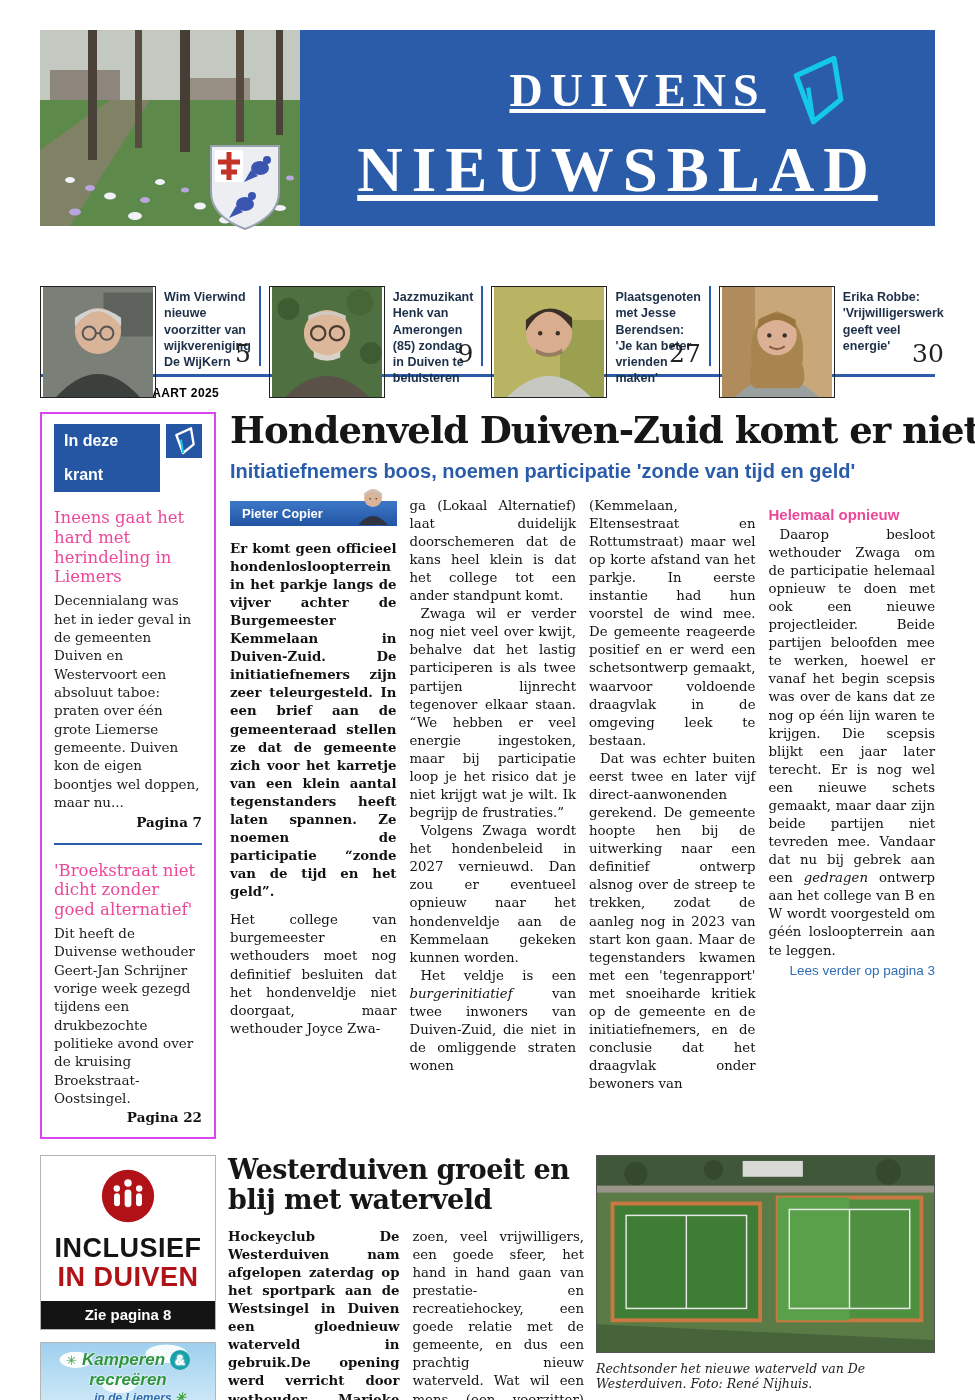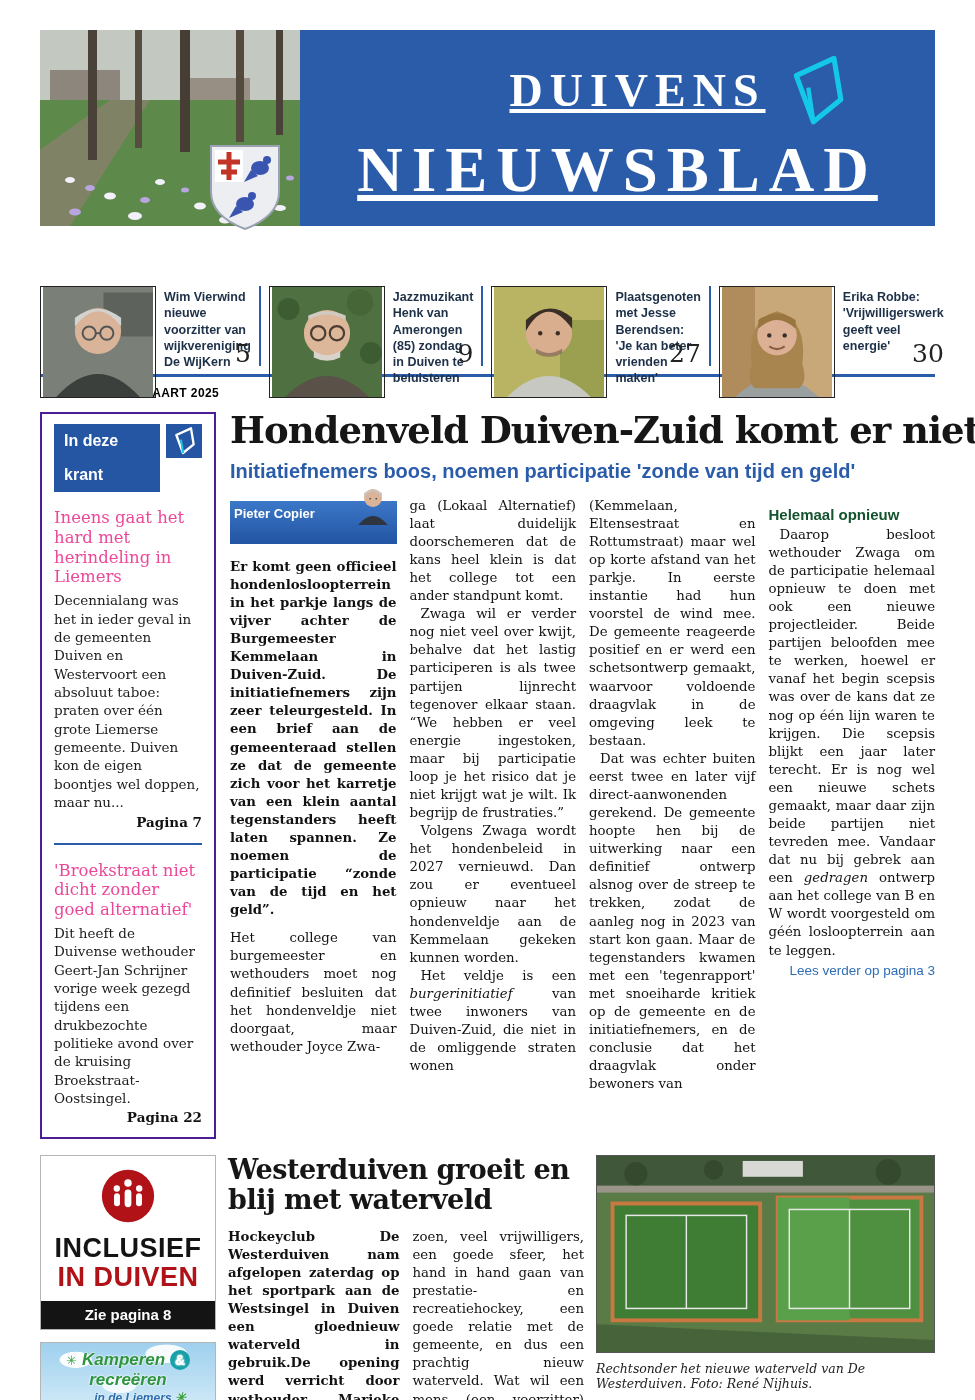--- a/index.html
+++ b/index.html
@@ -24,40 +24,40 @@
   .teaser + .teaser { border-left:2px solid #2a5ca9; }
   .t-photo { width:116px; height:112px; border:1px solid #222; flex-shrink:0; }
   .t-photo svg { display:block; width:100%; height:100%; }
   .t-text { font:bold 12.5px/1.3 "Liberation Sans",sans-serif; color:#1d3048; padding-top:3px; }
   .t-page { position:absolute; right:8px; bottom:-2px; font:25px "DejaVu Serif",serif; color:#222; }
   .blue-rule { border-top:3px solid #2a5ca9; margin-top:8px; }
   .date { font:bold 12px "Liberation Sans",sans-serif; letter-spacing:.4px; color:#000; margin:9px 0 0 22px; }
 
   
   .mainrow { display:flex; gap:14px; margin-top:12px; }
-  .sidebar { width:176px; flex-shrink:0; border:2px solid #4c1d95; padding:10px 12px 12px; align-self:flex-start; }
+  .sidebar { width:176px; flex-shrink:0; border:2px solid #d946ef; padding:10px 12px 12px; align-self:flex-start; }
   .sb-head { display:flex; gap:6px; align-items:stretch; }
   .sb-title { background:#2456a4; color:#fff; font:bold 16px/34px "Liberation Sans",sans-serif; padding:0 10px; flex:1; }
   .sb-logo { width:36px; height:34px; background:#2456a4; display:flex; align-items:center; justify-content:center; flex-shrink:0; }
   .sb-item-title { font:16.5px/1.2 "DejaVu Serif",serif; color:#ec4899; margin:16px 0 4px; }
   .sb-item-body { font:13.5px/1.36 "DejaVu Serif",serif; color:#1c1c1c; }
   .sb-page { text-align:right; font:bold 13.5px "DejaVu Serif",serif; margin-top:2px; }
   .sb-div { border-top:2px solid #2a5ca9; margin:13px 0 0; }
 
   .article { flex:1; min-width:0; }
   .headline { font:bold 37px/1.02 "DejaVu Serif",serif; letter-spacing:-1px; color:#161616; margin:0; white-space:nowrap; }
   .subhead { font:bold 20px "Liberation Sans",sans-serif; color:#2a5ca9; margin:10px 0 14px; }
   .cols { display:flex; gap:13px; }
   .col { flex:1; min-width:0; font:13.3px/1.36 "DejaVu Serif",serif; color:#121212; text-align:justify; }
   .col p { margin:0; text-indent:11px; }
   .col p.noind { text-indent:0; }
   .col p.intro { font-weight:bold; text-indent:0; margin-bottom:10px; }
-  .byline { position:relative; background:linear-gradient(180deg,#3c78c8,#2254a2); height:43px; margin:4px 0 14px; color:#fff; font:bold 13px/25px "Liberation Sans",sans-serif; padding-left:4px; }
+  .byline { position:relative; background:linear-gradient(180deg,#3c78c8,#2254a2); height:25px; margin:4px 0 14px; color:#fff; font:bold 13px/25px "Liberation Sans",sans-serif; padding-left:12px; }
   .byline-photo { position:absolute; right:2px; top:-17px; width:44px; height:41px; }
-  .kicker { font:bold 15px "Liberation Sans",sans-serif; color:#14532d; margin:9px 0 3px !important; text-indent:0 !important; text-align:left; }
+  .kicker { font:bold 15px "Liberation Sans",sans-serif; color:#ec4899; margin:9px 0 3px !important; text-indent:0 !important; text-align:left; }
   .more { text-align:right; color:#2f6db5; font:13.5px "Liberation Sans",sans-serif; margin-top:3px; cursor:pointer; }
 
   
   .midrow { display:flex; gap:12px; margin-top:16px; }
   .midads { width:176px; flex-shrink:0; }
   .inclusief { border:1px solid #b5b5b5; text-align:center; padding-top:12px; cursor:pointer; }
   .inc-icon { width:56px; height:56px; }
   .inc1 { font:900 27px/1.05 "Liberation Sans",sans-serif; letter-spacing:.5px; color:#141414; margin-top:6px; }
   .inc2 { font:900 27px/1.05 "Liberation Sans",sans-serif; letter-spacing:.5px; color:#b01218; }
   .inc-bar { background:#141414; color:#fff; font:bold 15px/28px "Liberation Sans",sans-serif; margin-top:10px; }

